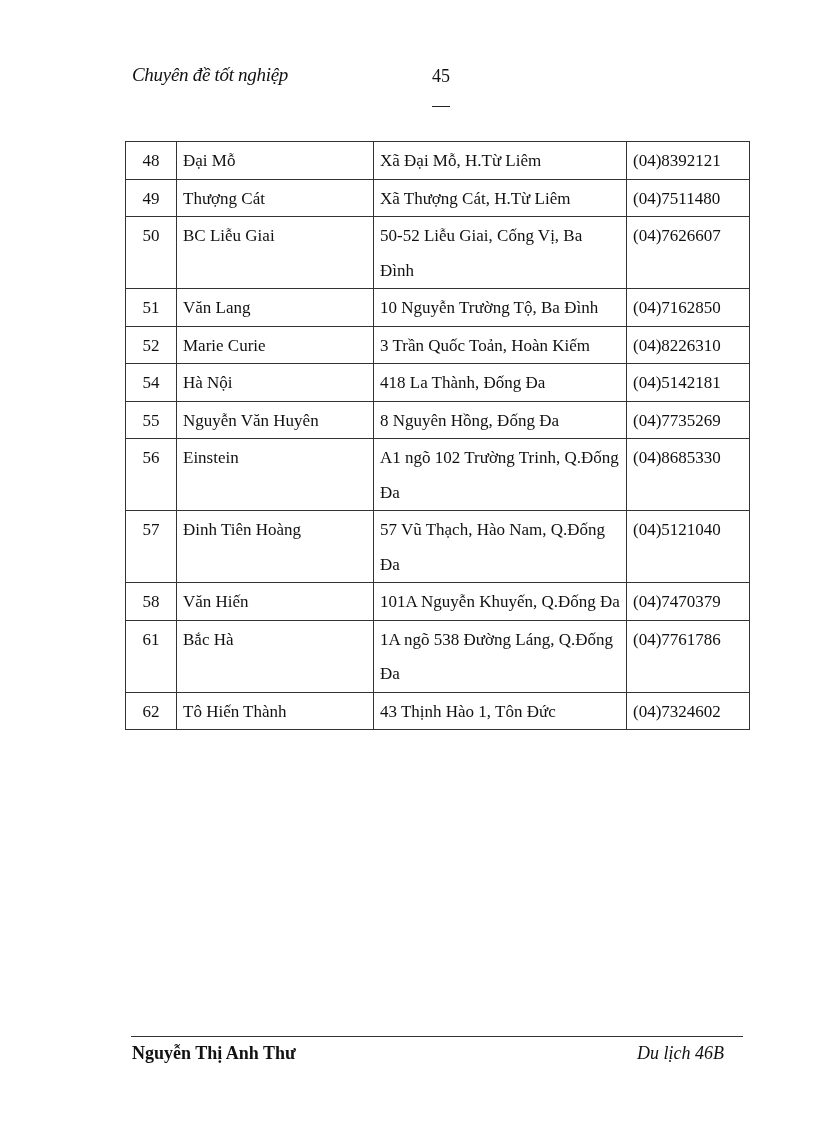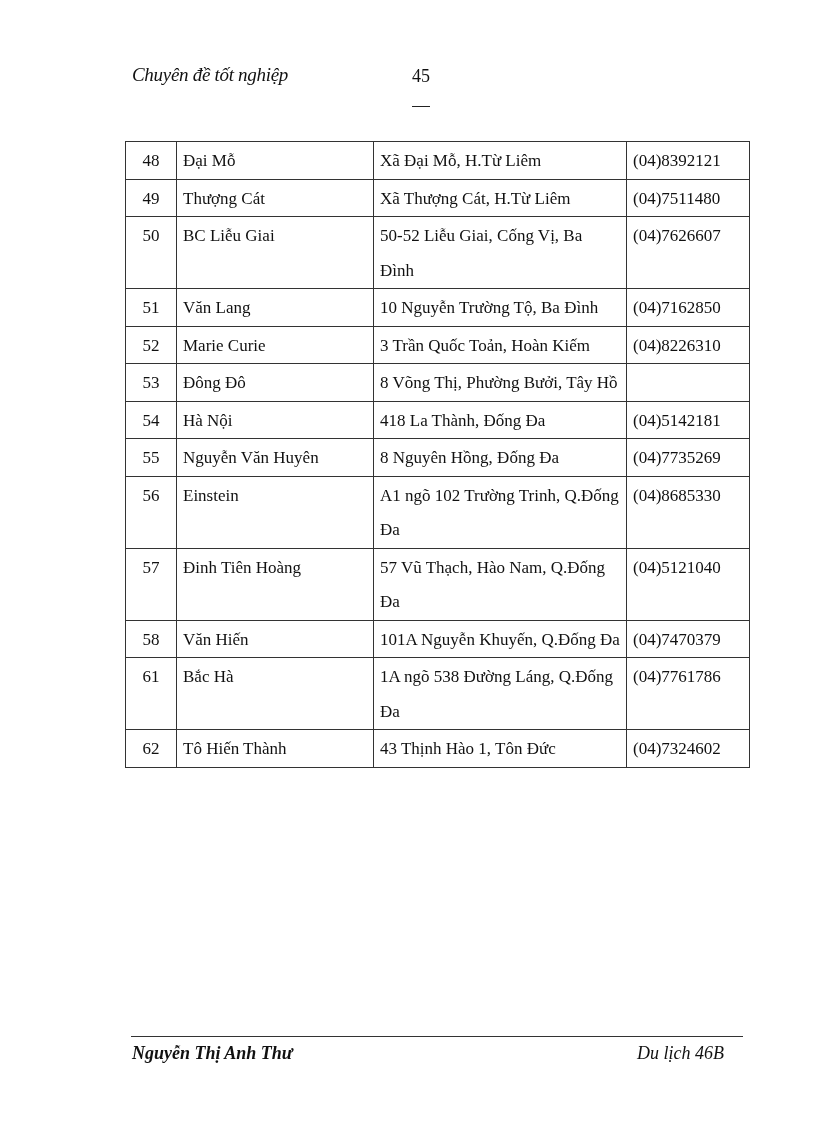--- a/index.html
+++ b/index.html
@@ -1,31 +1,31 @@
 <!DOCTYPE html>
 <html><head>
 <meta charset="utf-8">
 <style>
   html, body { margin: 0; padding: 0; background: #ffffff; }
   body { width: 816px; height: 1123px; position: relative; overflow: hidden;
          font-family: "Liberation Serif", serif; color: #111; }
   .header-title { position: absolute; left: 132px; top: 64px; font-size: 19px;
          font-weight: normal; font-style: italic; letter-spacing: -0.3px; }
-  .page-num { position: absolute; left: 412px; top: 66px; font-size: 18px;
+  .page-num { position: absolute; left: 432px; top: 66px; font-size: 18px;
          border-bottom: 1.5px solid #222; padding-bottom: 20px; line-height: 20px; }
   table.data { position: absolute; left: 125px; top: 141px; border-collapse: collapse;
          font-size: 17px; table-layout: fixed; width: 624px; }
   table.data td { border: 1.5px solid #333; vertical-align: top; padding: 2px 6px 0 6px;
          line-height: 34.5px; height: 33px; }
   table.data td.num { text-align: center; padding: 2px 0 0 0; }
   col.c1 { width: 51px; } col.c2 { width: 197px; } col.c3 { width: 253px; } col.c4 { width: 123px; }
   .footer-line { position: absolute; left: 131px; top: 1036px; width: 612px; height: 0;
          border-top: 1.5px solid #333; }
   .footer-left { position: absolute; left: 132px; top: 1043px; font-size: 18px;
-         font-weight: bold; font-style: italic; }
+         font-weight: bold; }
   .footer-right { position: absolute; right: 92px; top: 1043px; font-size: 18px;
          font-weight: normal; font-style: italic; }
 </style>
 </head>
 <body>
 
 <div class="header-title">Chuyên đề tốt nghiệp</div>
 <div class="page-num">45</div>
 
 <table class="data">
@@ -58,26 +58,20 @@
         <td class="num">51</td>
         <td>Văn Lang</td>
         <td>10 Nguyễn Trường Tộ, Ba Đình</td>
         <td>(04)7162850</td>
       </tr>
       <tr>
         <td class="num">52</td>
         <td>Marie  Curie</td>
         <td>3 Trần Quốc Toản, Hoàn Kiếm</td>
         <td>(04)8226310</td>
-      </tr>
-      <tr>
-        <td class="num">53</td>
-        <td>Đông Đô</td>
-        <td>8 Võng Thị, Phường Bưởi, Tây Hồ</td>
-        <td></td>
       </tr>
       <tr>
         <td class="num">54</td>
         <td>Hà Nội</td>
         <td>418 La Thành, Đống Đa</td>
         <td>(04)5142181</td>
       </tr>
       <tr>
         <td class="num">55</td>
         <td>Nguyễn Văn Huyên</td>

